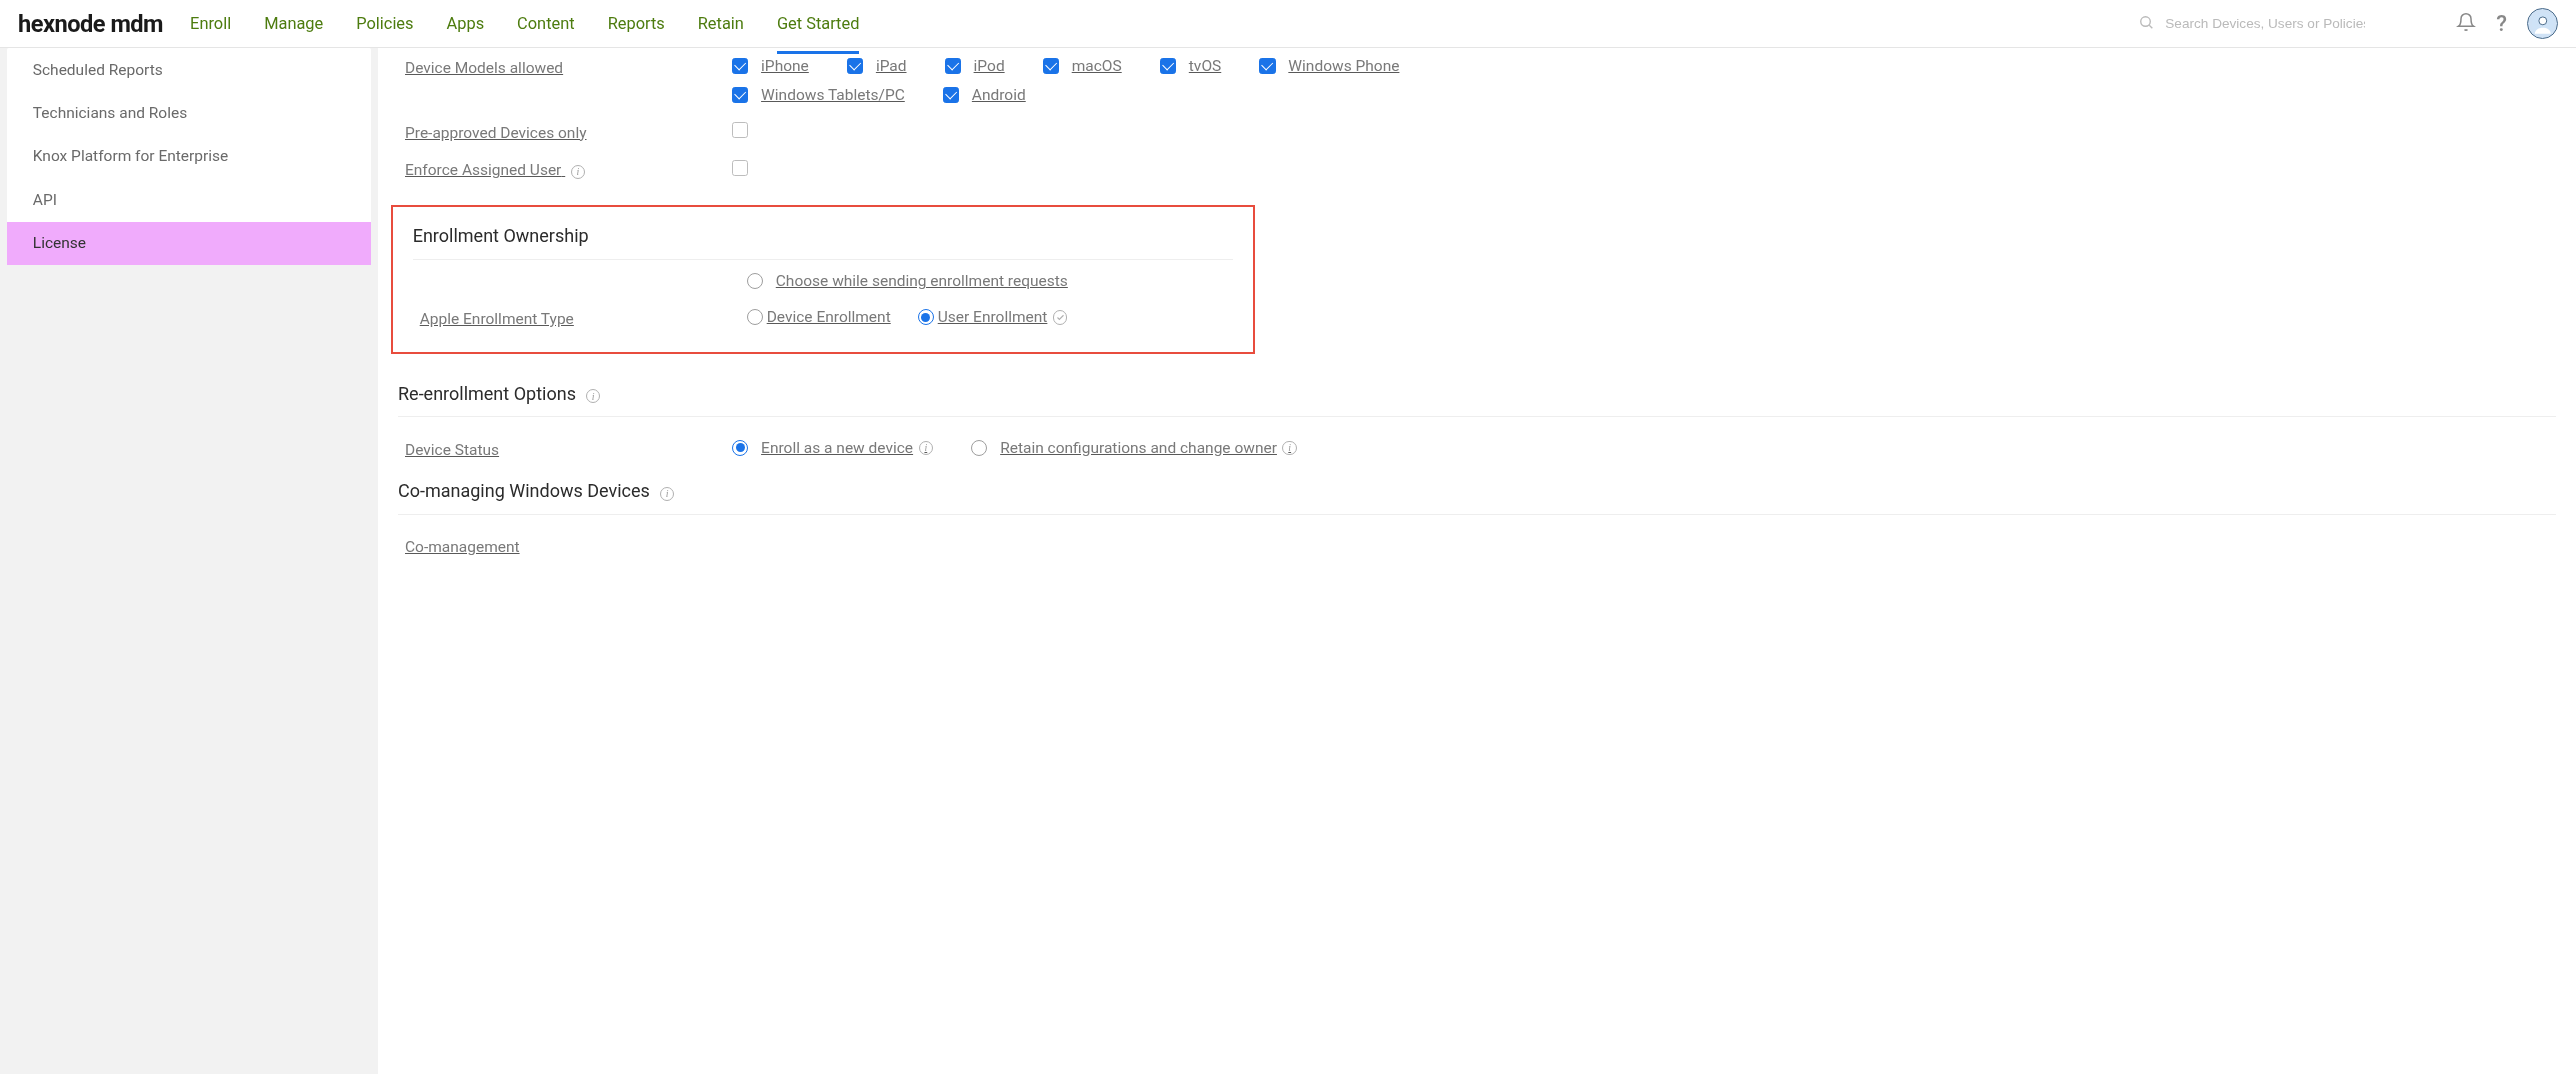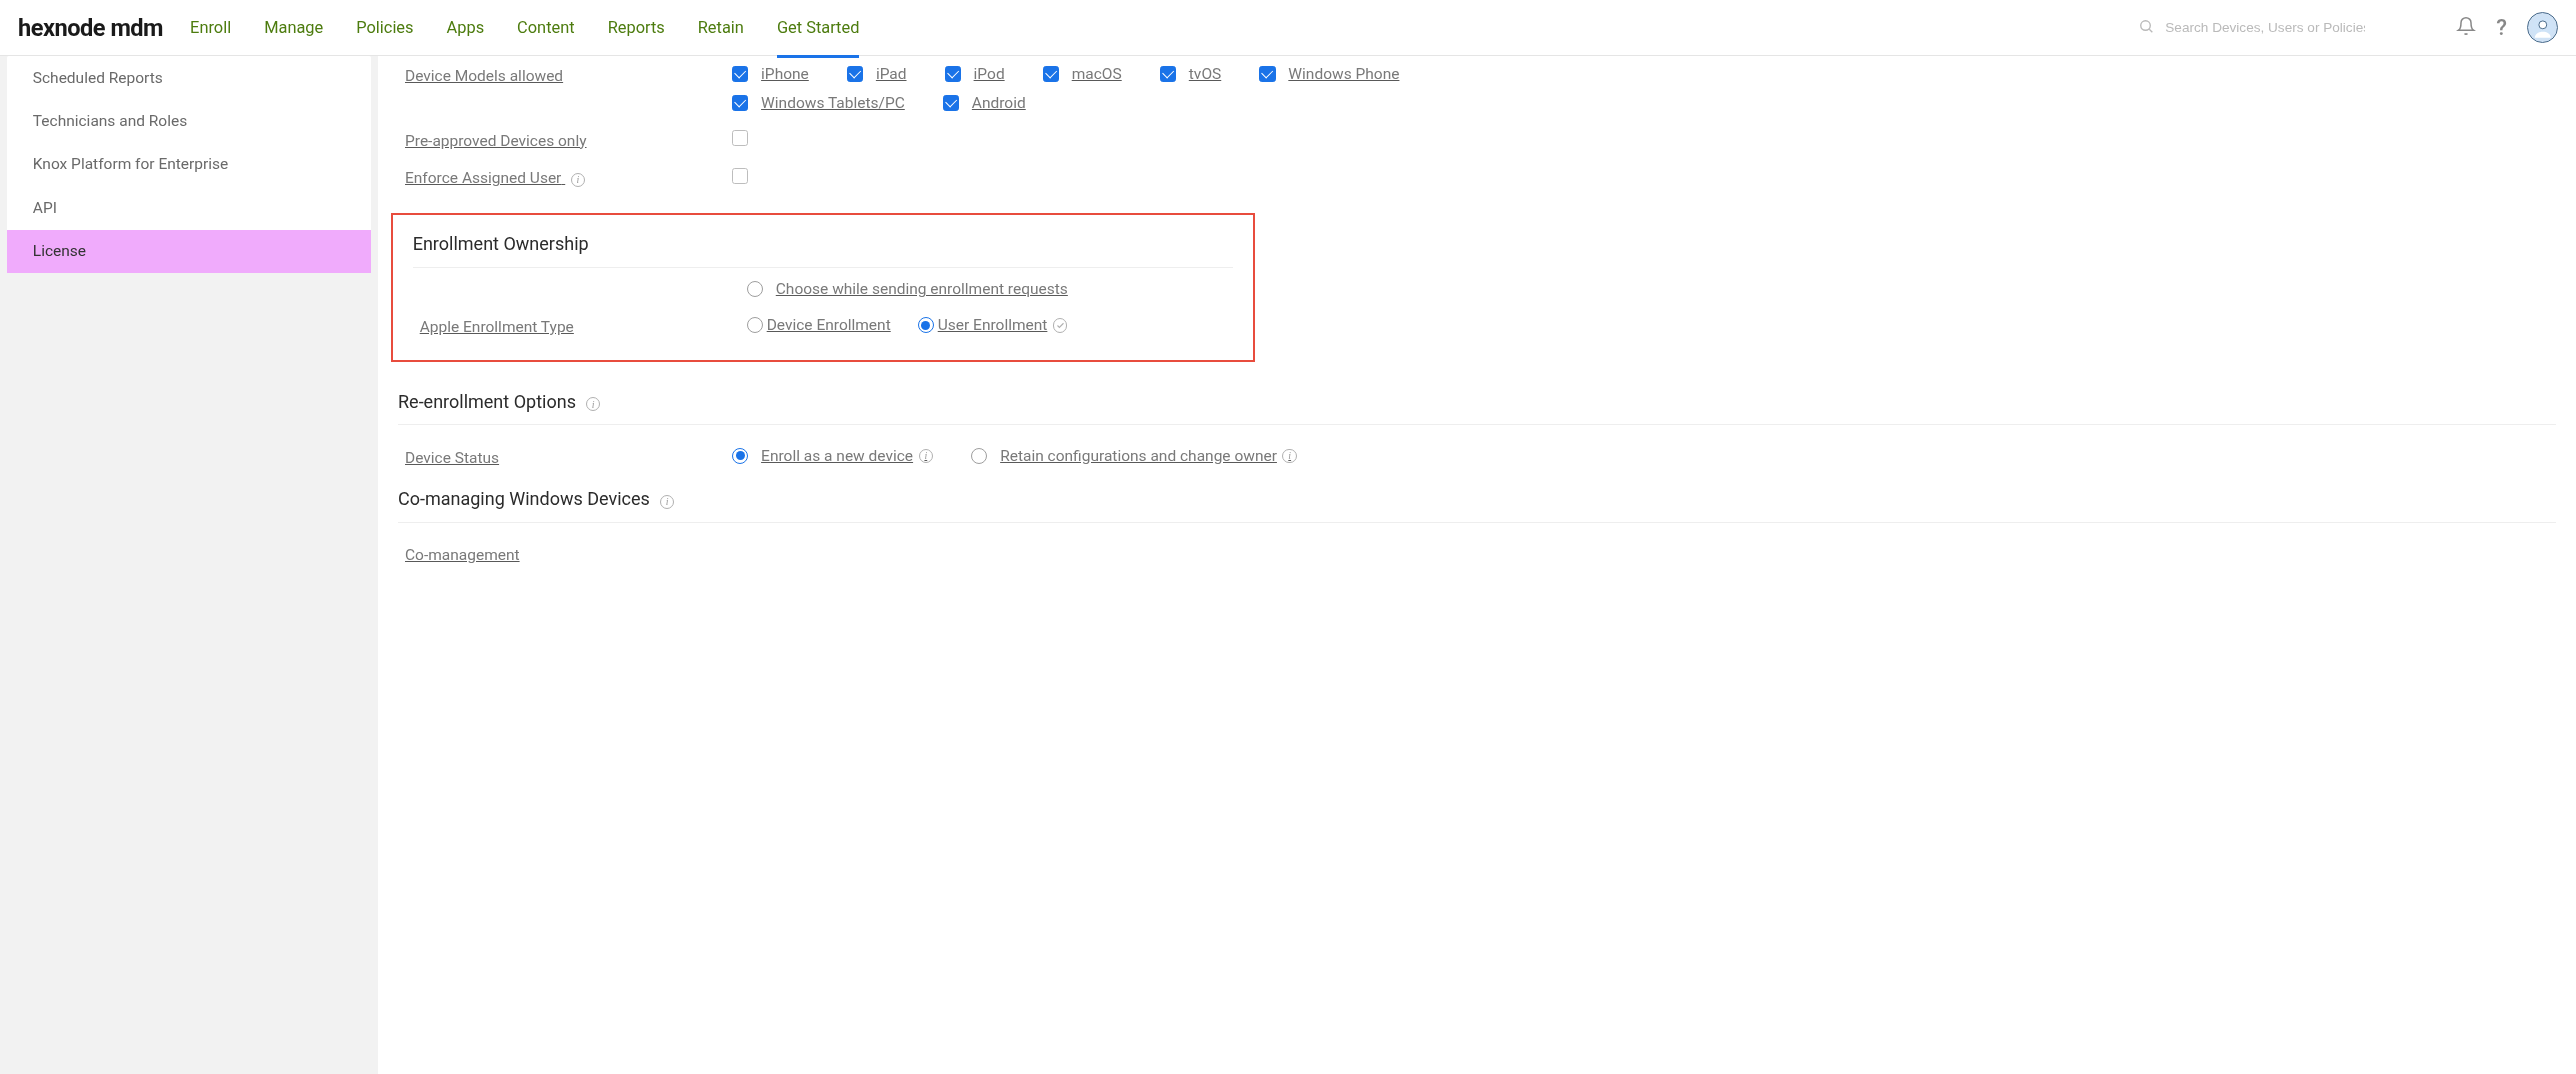--- a/index.html
+++ b/index.html
@@ -7,21 +7,21 @@
       font-family: -apple-system, BlinkMacSystemFont, "Segoe UI", Roboto, "Helvetica Neue", Arial, sans-serif;
       background: #f2f2f2;
       color: #595959;
       font-size: 14.5px;
     }
     
     .header {
       background: #fff;
       display: flex;
       align-items: center;
-      height: 56px;
+      height: 48px;
       padding: 0 18px;
       border-bottom: 0.9px solid #e5e5e5;
     }
     .logo {
       font-weight: 700;
       font-size: 23.6px;
       color: #1a1a1a;
       margin-right: 27px;
       letter-spacing: -0.5px;
     }

